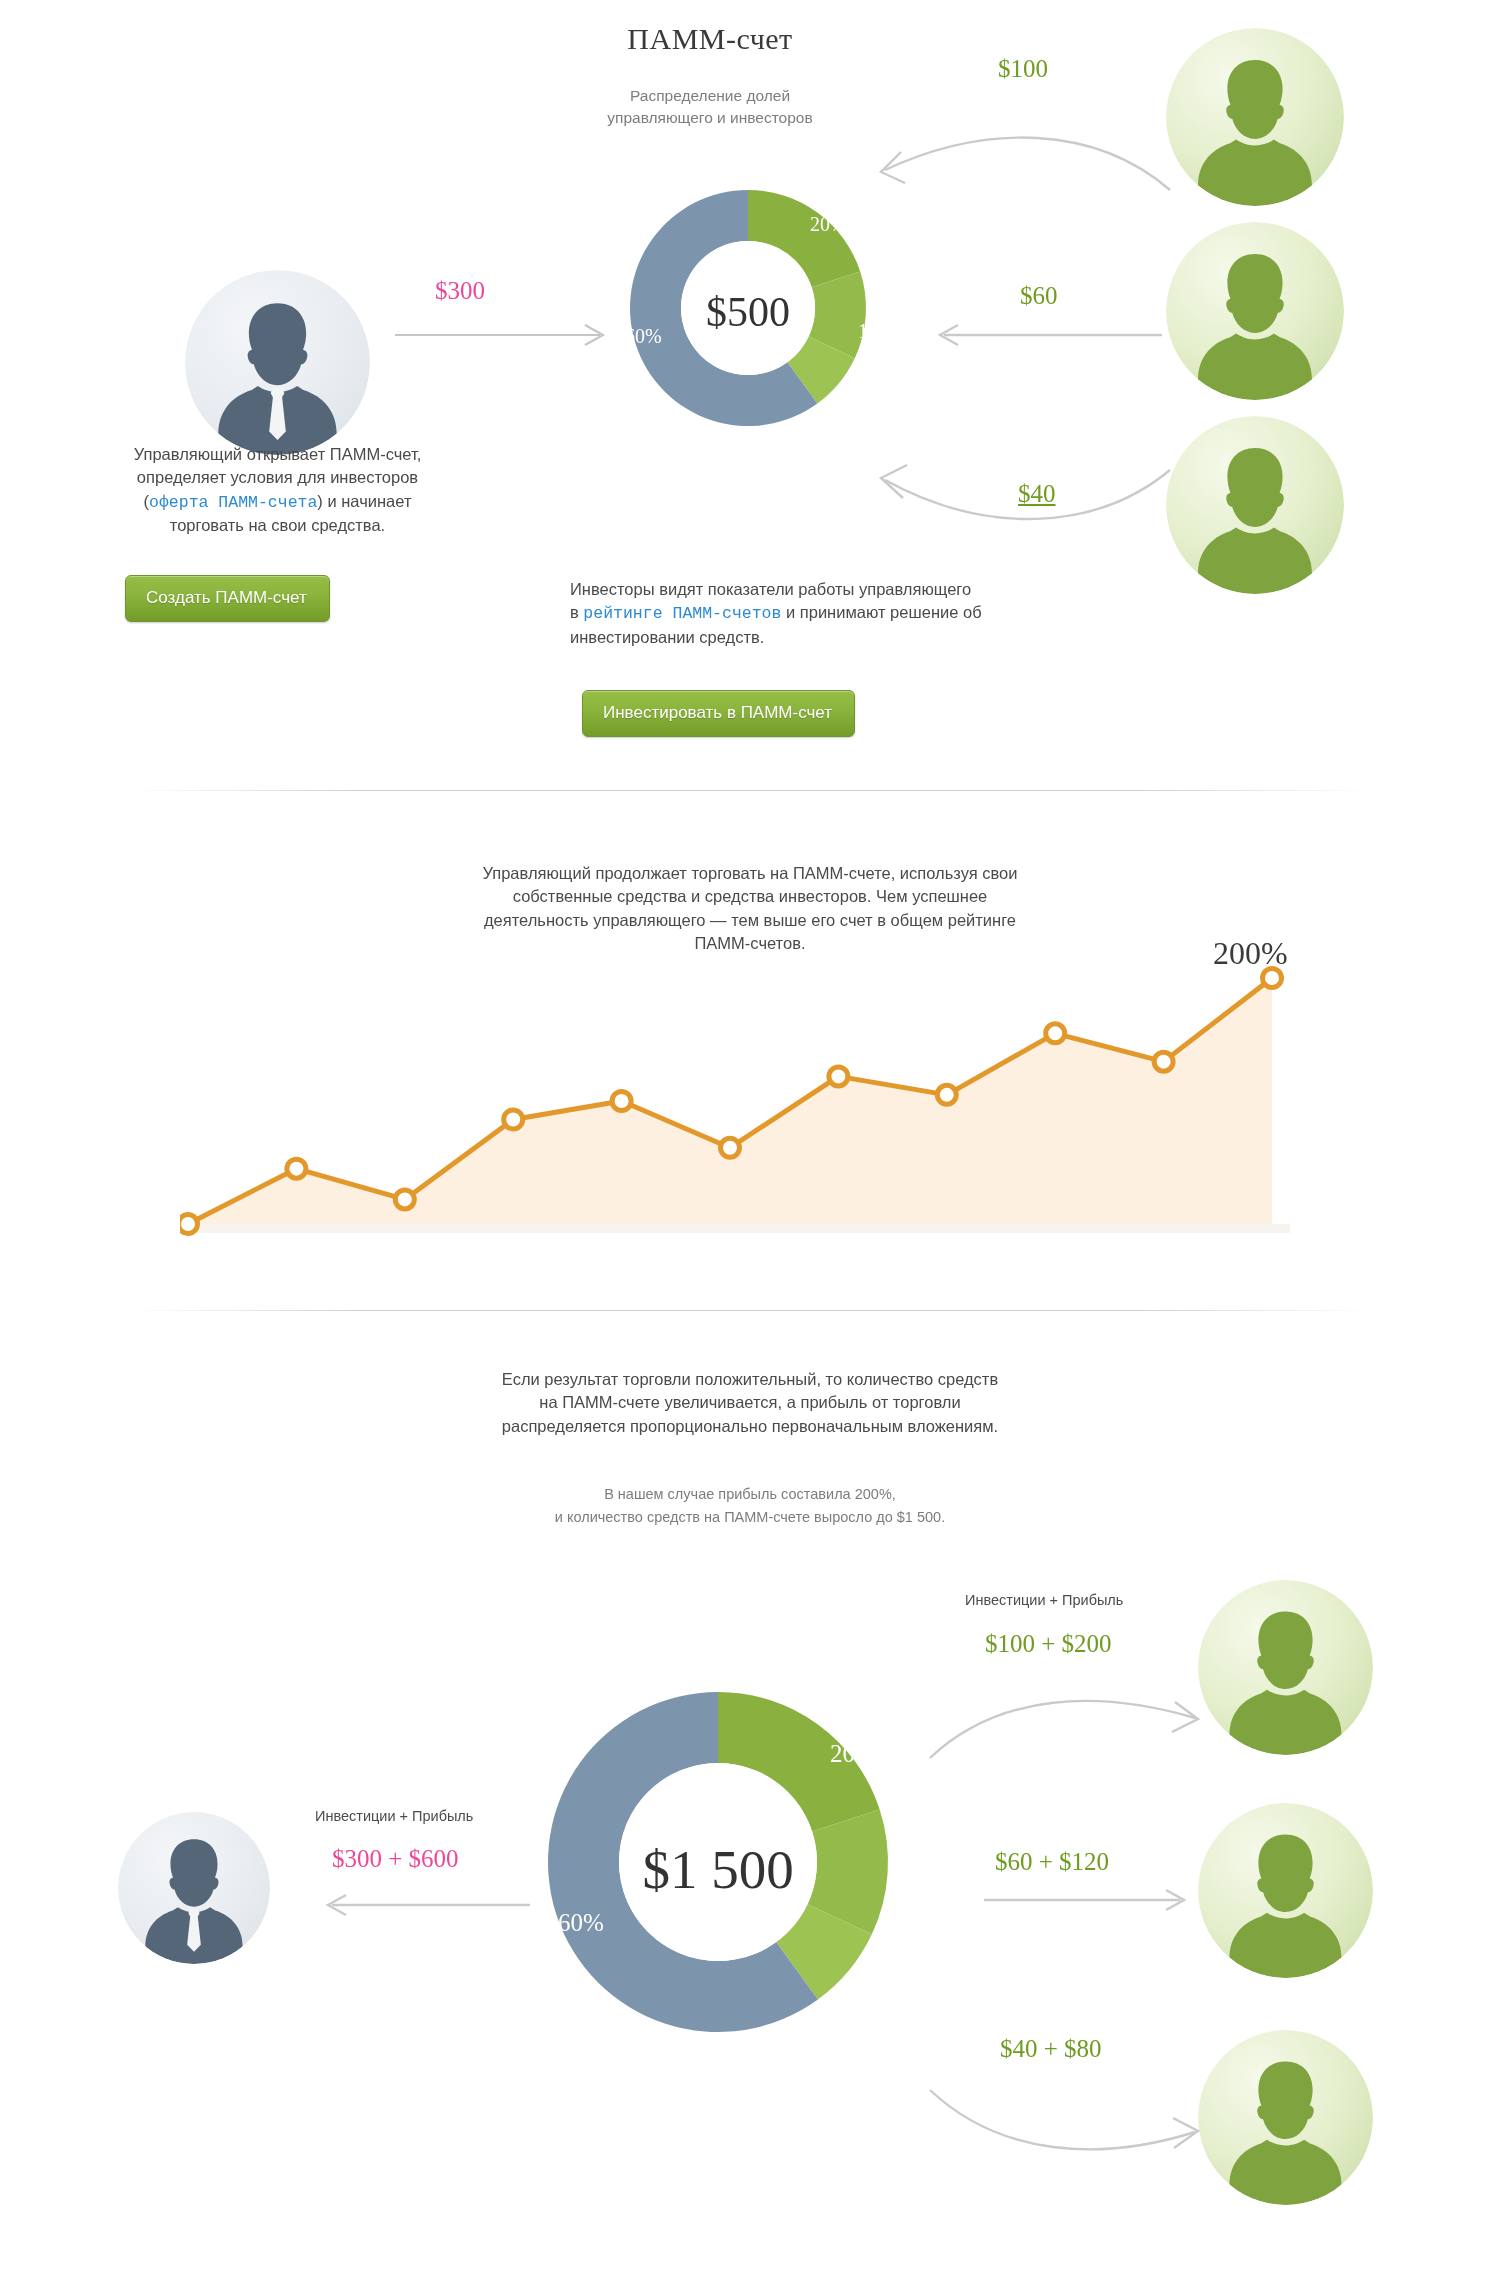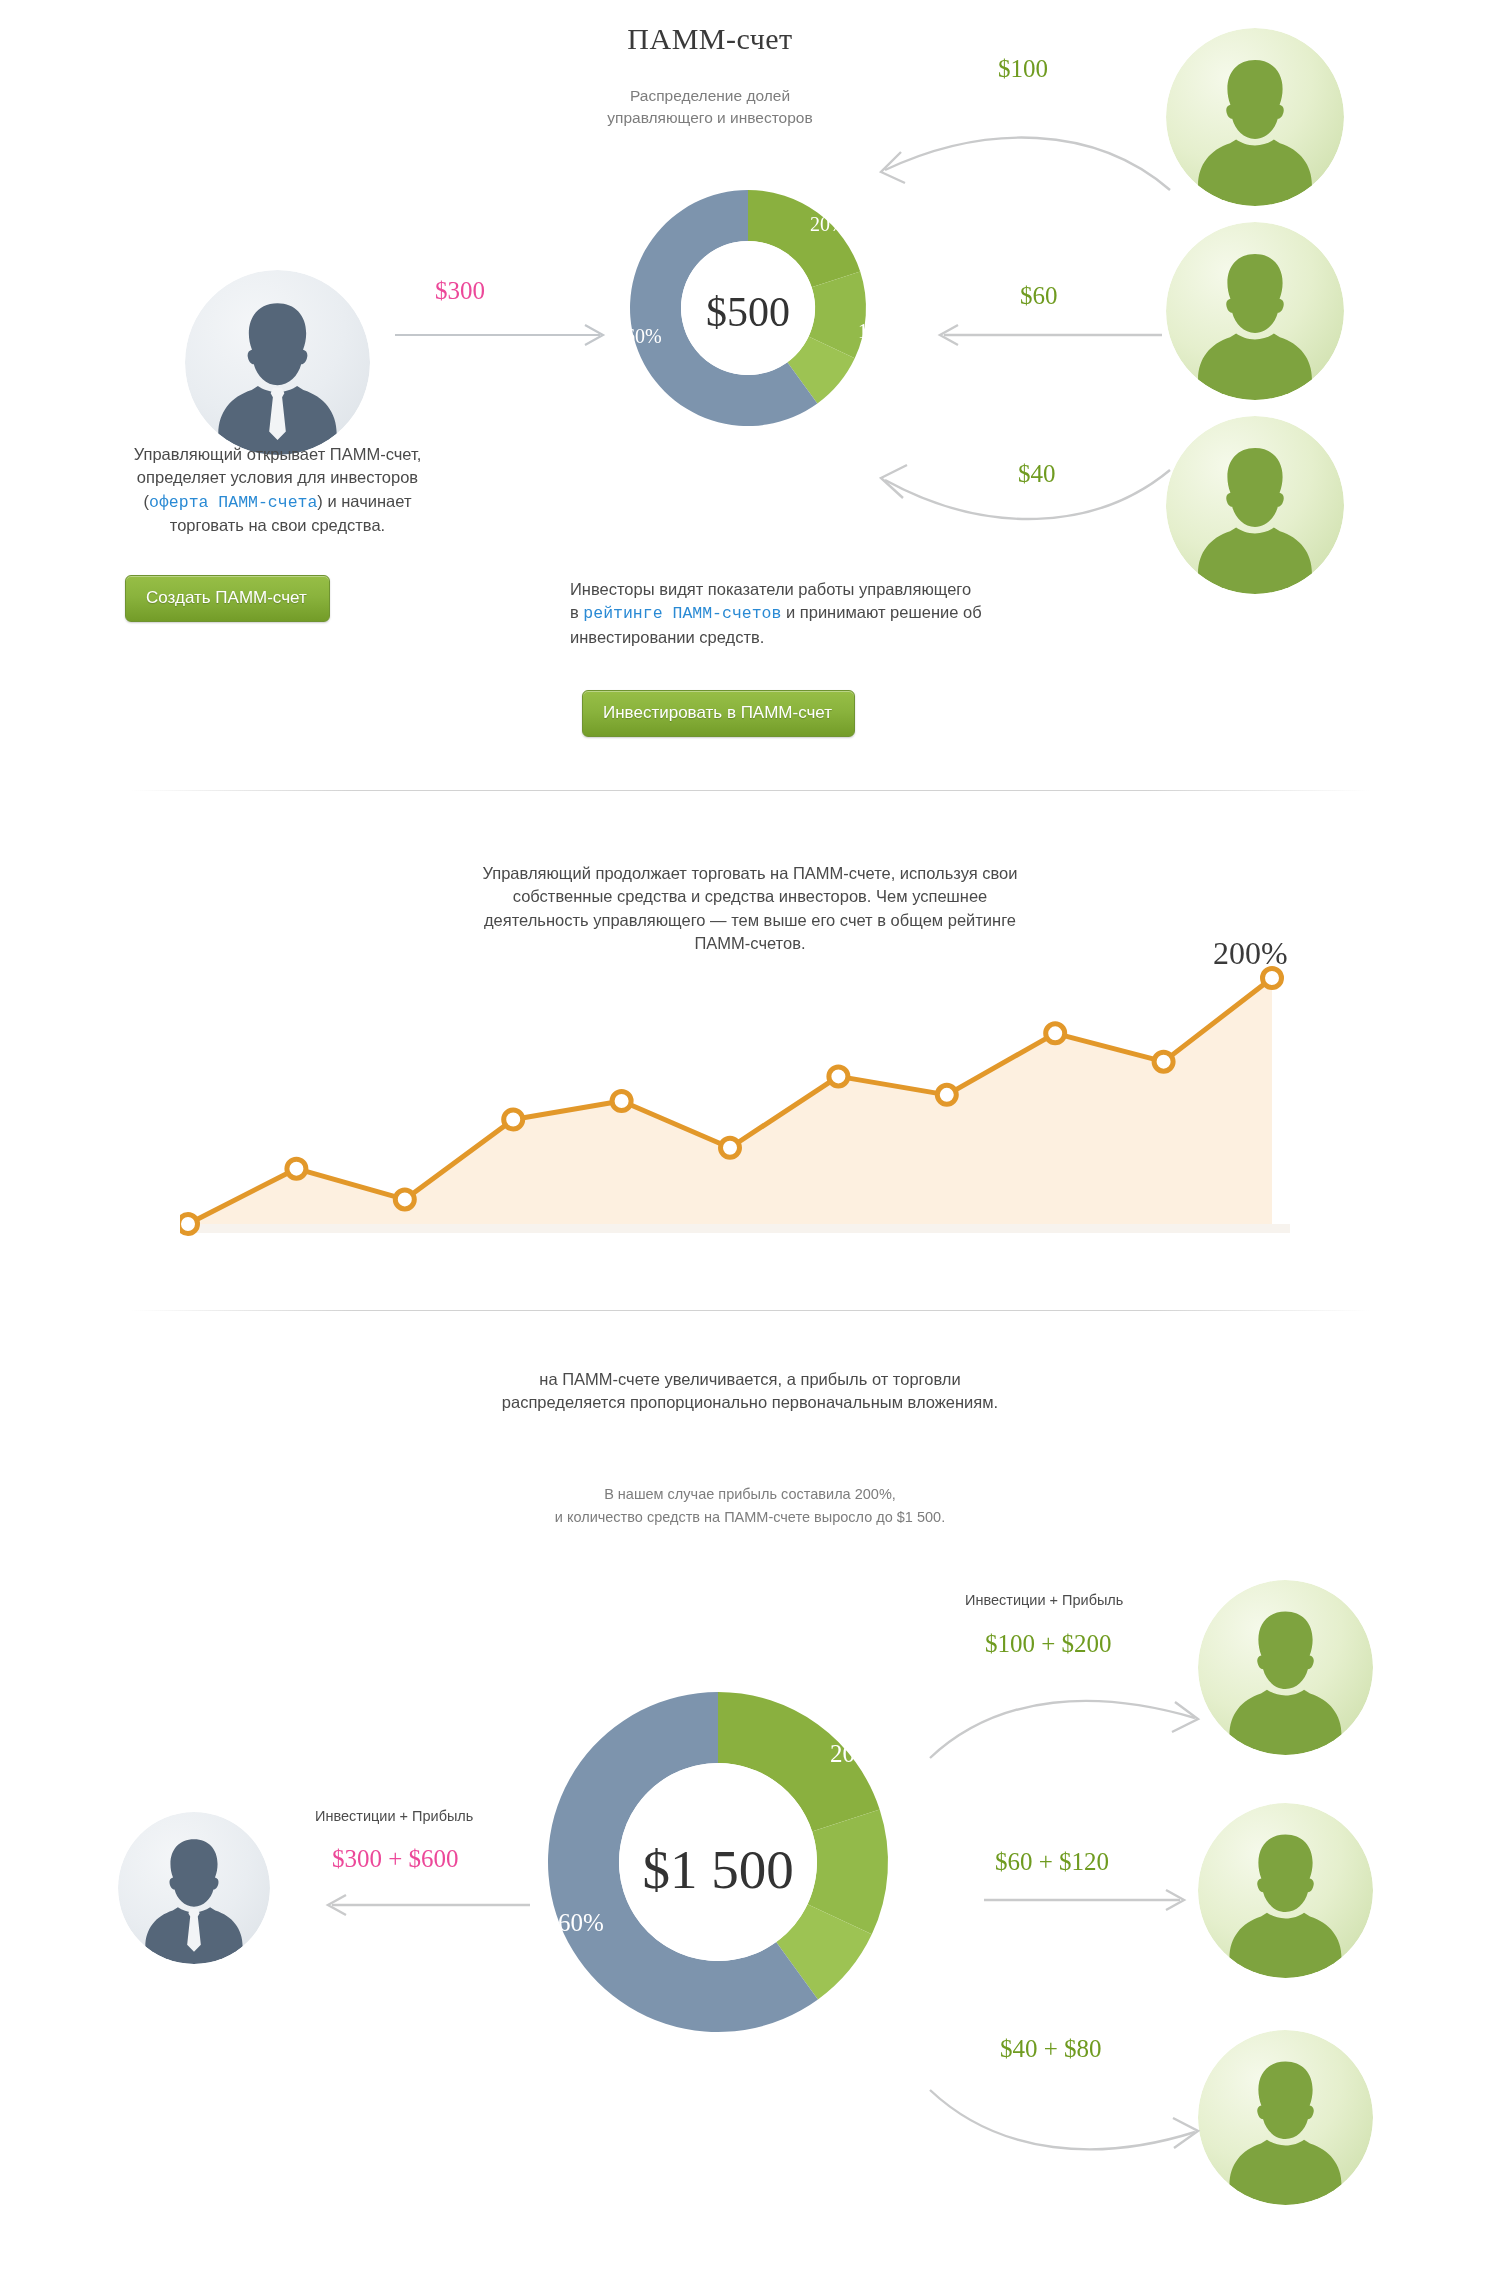--- a/index.html
+++ b/index.html
@@ -218,21 +218,21 @@
     <path d="M305 95 C 230 30, 120 28, 20 75" fill="none" stroke="#c9cacb" stroke-width="2.4"></path>
     <polyline points="36,57 16,77 40,88" fill="none" stroke="#c9cacb" stroke-width="2.4"></polyline>
   </svg>
 
   <div class="abs money-green" style="left:1020px; top:282px;">$60</div>
   <svg class="abs" style="left:930px; top:320px; width:235px; height:30px;" viewBox="0 0 235 30">
     <line x1="232" y1="15" x2="14" y2="15" stroke="#c9cacb" stroke-width="2.4"></line>
     <polyline points="28,5 10,15 28,25" fill="none" stroke="#c9cacb" stroke-width="2.4"></polyline>
   </svg>
 
-  <div class="abs money-green" style="left:1018px; top:460px;">$40</div>
+  <div class="abs money-green" style="left:1018px; top:480px;text-decoration:underline;">$40</div>
   <svg class="abs" style="left:865px; top:440px; width:310px; height:110px;" viewBox="0 0 310 110">
     <path d="M305 30 C 230 92, 120 95, 20 40" fill="none" stroke="#c9cacb" stroke-width="2.4"></path>
     <polyline points="38,58 16,38 42,25" fill="none" stroke="#c9cacb" stroke-width="2.4"></polyline>
   </svg>
 
   <div class="abs body-copy" style="left:45px; top:443px; width:465px;">
     <div>Управляющий открывает ПАММ-счет,</div>
     <div>определяет условия для инвесторов</div>
     <div><span>(</span><span class="link">оферта ПАММ-счета</span><span>) и начинает</span></div>
     <div>торговать на свои средства.</div>
@@ -276,20 +276,21 @@
         <circle cx="766.8" cy="134.85" r="9.5" fill="#ffffff" stroke="#e2982a" stroke-width="5"></circle>
         <circle cx="875.2" cy="73.35" r="9.5" fill="#ffffff" stroke="#e2982a" stroke-width="5"></circle>
         <circle cx="983.6" cy="101.63999999999999" r="9.5" fill="#ffffff" stroke="#e2982a" stroke-width="5"></circle>
         <circle cx="1092" cy="18" r="9.5" fill="#ffffff" stroke="#e2982a" stroke-width="5"></circle>
       </g>
   </svg>
 
   <div class="divider" style="left:130px; top:1310px; width:1240px;"></div>
 
   <div class="abs body-copy" style="left:400px; top:1368px; width:700px;">
+    <div>Если результат торговли положительный, то количество средств</div>
     <div>на ПАММ-счете увеличивается, а прибыль от торговли</div>
     <div>распределяется пропорционально первоначальным вложениям.</div>
   </div>
   <div class="abs subtitle" style="left:430px; top:1483px; width:640px; font-size:14.5px; line-height:1.6;">
     <div>В нашем случае прибыль составила 200%,</div>
     <div>и количество средств на ПАММ-счете выросло до $1 500.</div>
   </div>
 
   <svg class="abs" style="left:518px; top:1662px; width:400px; height:400px;" viewBox="0 0 400 400">
     <g transform="translate(200,200)">

